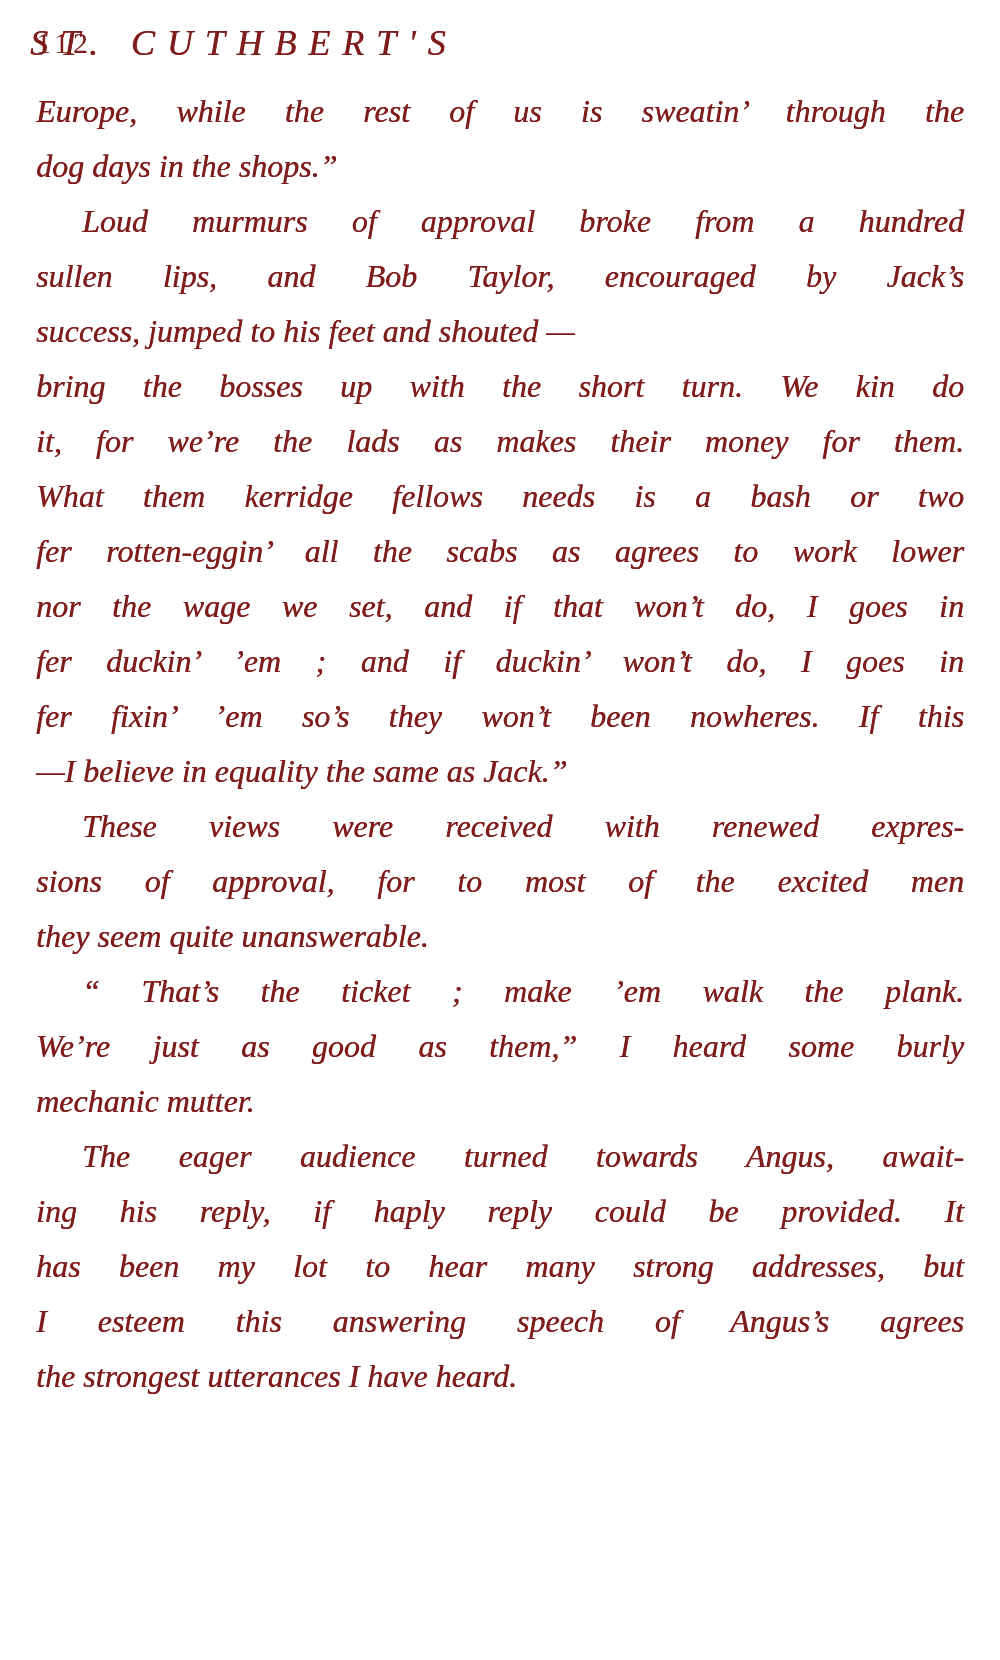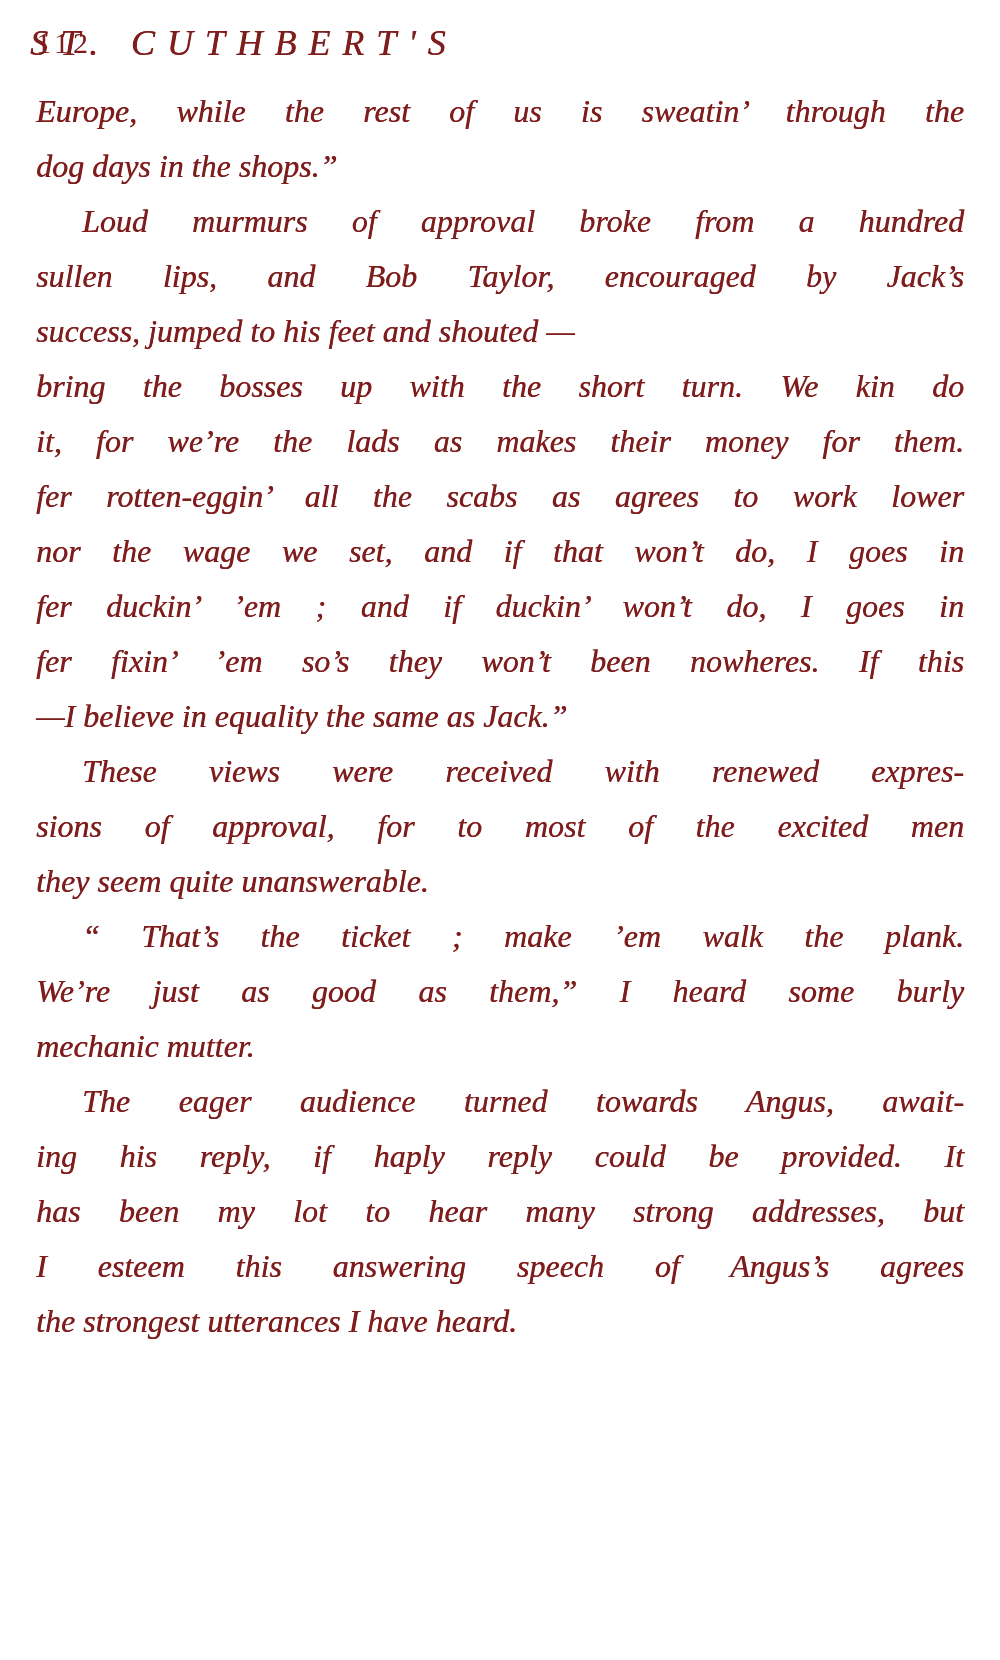--- a/index.html
+++ b/index.html
@@ -63,20 +63,21 @@
         <span class="line last">dog days in the shops.”</span>
       </p>
       <p class="paragraph">
         <span class="line indent">Loud murmurs of approval broke from a hundred</span>
         <span class="line">sullen lips, and Bob Taylor, encouraged by Jack’s</span>
         <span class="line last">success, jumped to his feet and shouted —</span>
       </p>
       <p class="paragraph">
         <span class="line">bring the bosses up with the short turn. We kin do</span>
         <span class="line">it, for we’re the lads as makes their money for them.</span>
+        <span class="line">What them kerridge fellows needs is a bash or two</span>
         <span class="line">fer rotten-eggin’ all the scabs as agrees to work lower</span>
         <span class="line">nor the wage we set, and if that won’t do, I goes in</span>
         <span class="line">fer duckin’ ’em ; and if duckin’ won’t do, I goes in</span>
         <span class="line">fer fixin’ ’em so’s they won’t been nowheres. If this</span>
         <span class="line last">—I believe in equality the same as Jack.”</span>
       </p>
       <p class="paragraph">
         <span class="line indent">These views were received with renewed expres-</span>
         <span class="line">sions of approval, for to most of the excited men</span>
         <span class="line last">they seem quite unanswerable.</span>

